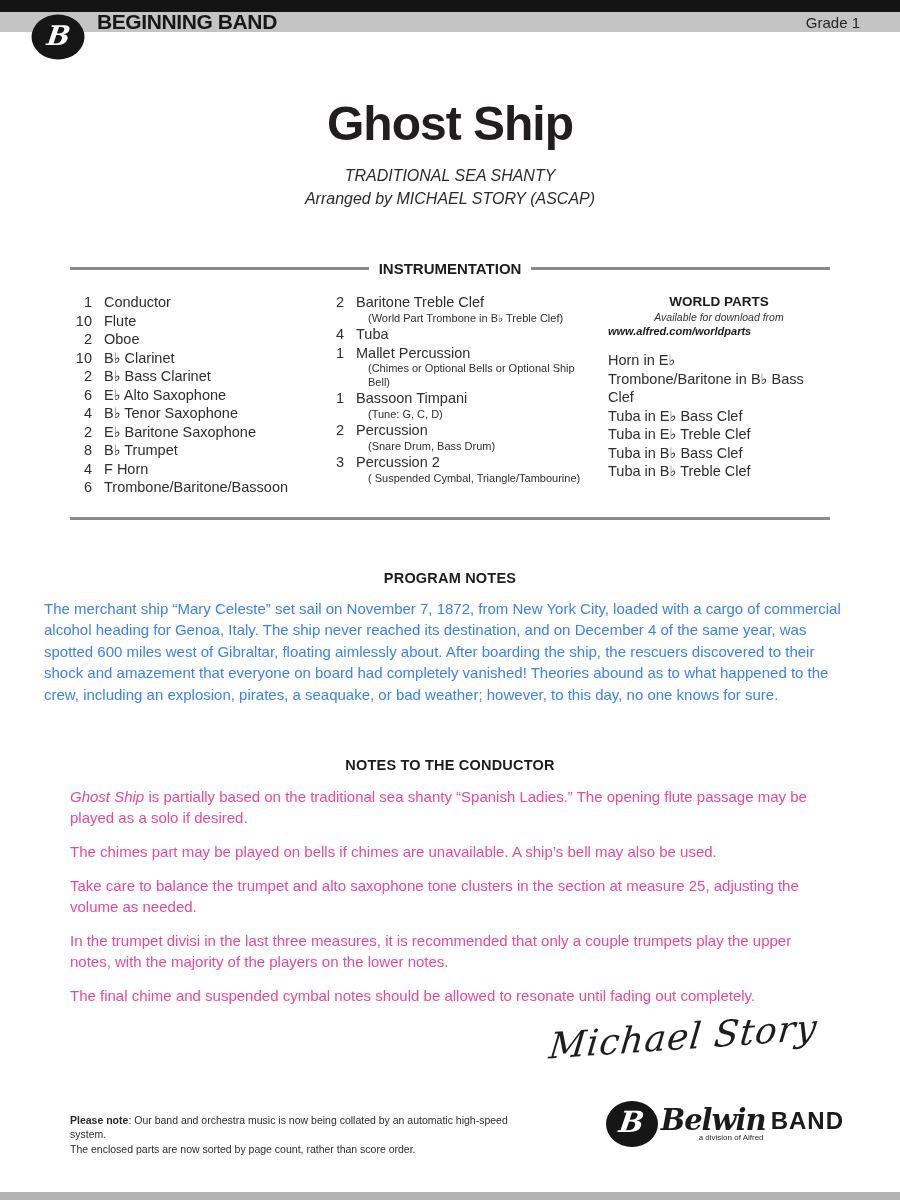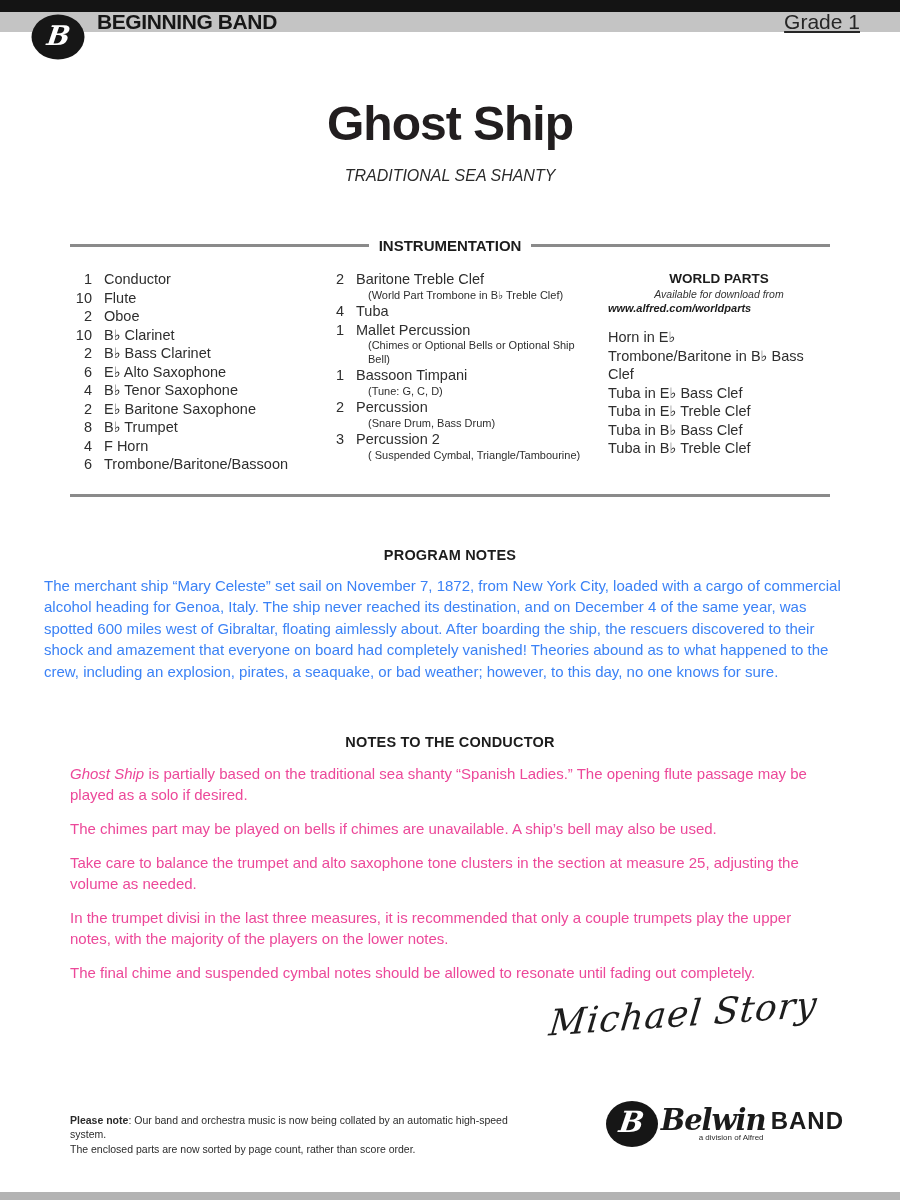--- a/index.html
+++ b/index.html
@@ -16,21 +16,21 @@
     position:absolute; left:33px; top:16px; width:50px; height:42px;
     background:#161616; border-radius:50%;
     display:flex; align-items:center; justify-content:center;
     box-shadow:0 0 0 1.5px #161616;
   }
   .logo-b {
     color:#ffffff; font-family:"DejaVu Serif", serif; font-style:italic; font-weight:bold;
     font-size:27px; line-height:1; transform:skewX(-8deg); padding-bottom:3px;
   }
   .series-title { margin-left:97px; font-weight:bold; font-size:21px; letter-spacing:-0.4px; color:#171717; }
-  .grade { position:absolute; right:40px; font-size:21px; color:#262626;text-decoration:underline; }
+  .grade { position:absolute; right:40px; font-size:15px; color:#262626; }
   
   .title { text-align:center; margin-top:52px; font-size:48px; line-height:56px; font-weight:bold; letter-spacing:-1px; color:#221e1f; }
   .subtitle { text-align:center; margin-top:15px; font-size:16px; font-style:italic; color:#2a2a2a; }
   .arranger { text-align:center; margin-top:5px; font-size:16px; font-style:italic; color:#2a2a2a; }
   
   .inst-heading { display:flex; align-items:center; gap:10px; margin:52px 70px 0; }
   .rule { flex:1; height:3px; background:#8a8a8a; }
   .inst-heading-label { font-weight:bold; font-size:15px; color:#1c1c1c; }
   .columns { display:flex; margin:16px 70px 0 70px; }
   .col1 { width:252px; flex:none; }
@@ -85,20 +85,21 @@
       <span class="series-title">BEGINNING BAND</span>
       <span class="grade">Grade 1</span>
     </div>
     <div class="logo-badge">
       <span class="logo-b">B</span>
     </div>
   </div>
 
   <div class="title">Ghost Ship</div>
   <div class="subtitle">TRADITIONAL SEA SHANTY</div>
+  <div class="arranger">Arranged by MICHAEL STORY (ASCAP)</div>
 
   <div class="inst-heading">
     <div class="rule"></div>
     <div class="inst-heading-label">INSTRUMENTATION</div>
     <div class="rule"></div>
   </div>
 
   <div class="columns">
 
     <div class="col1">

